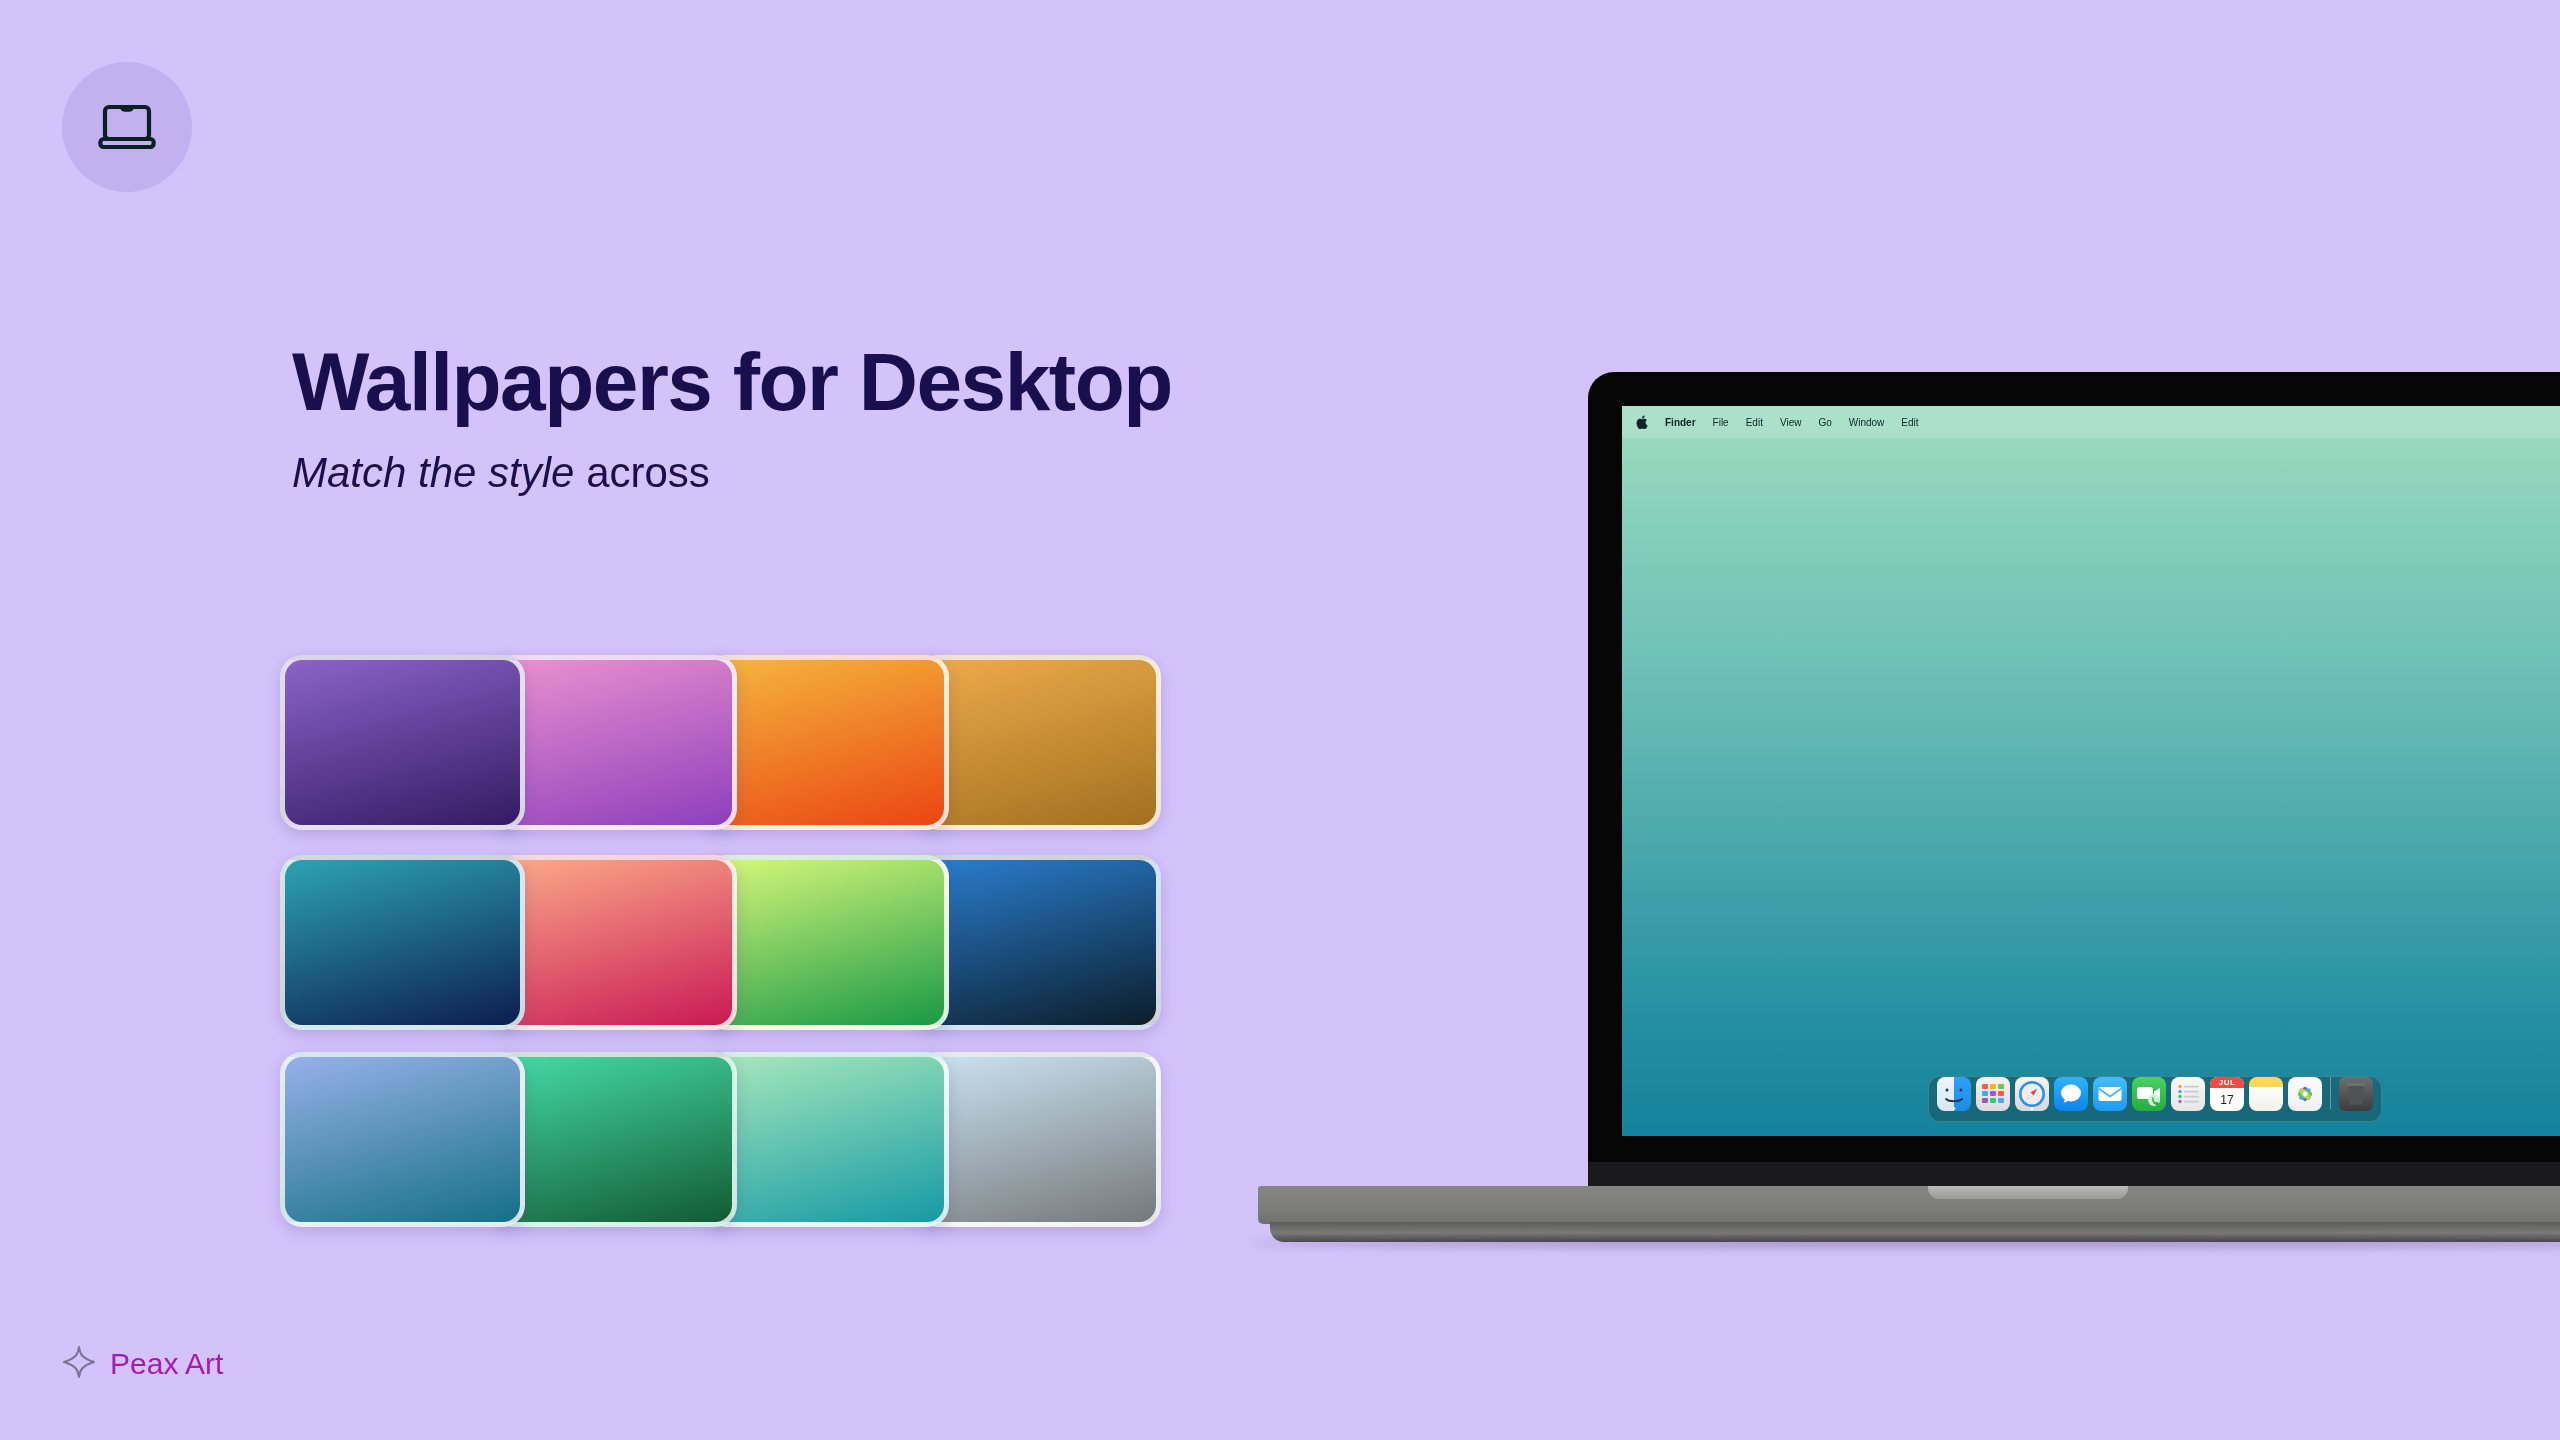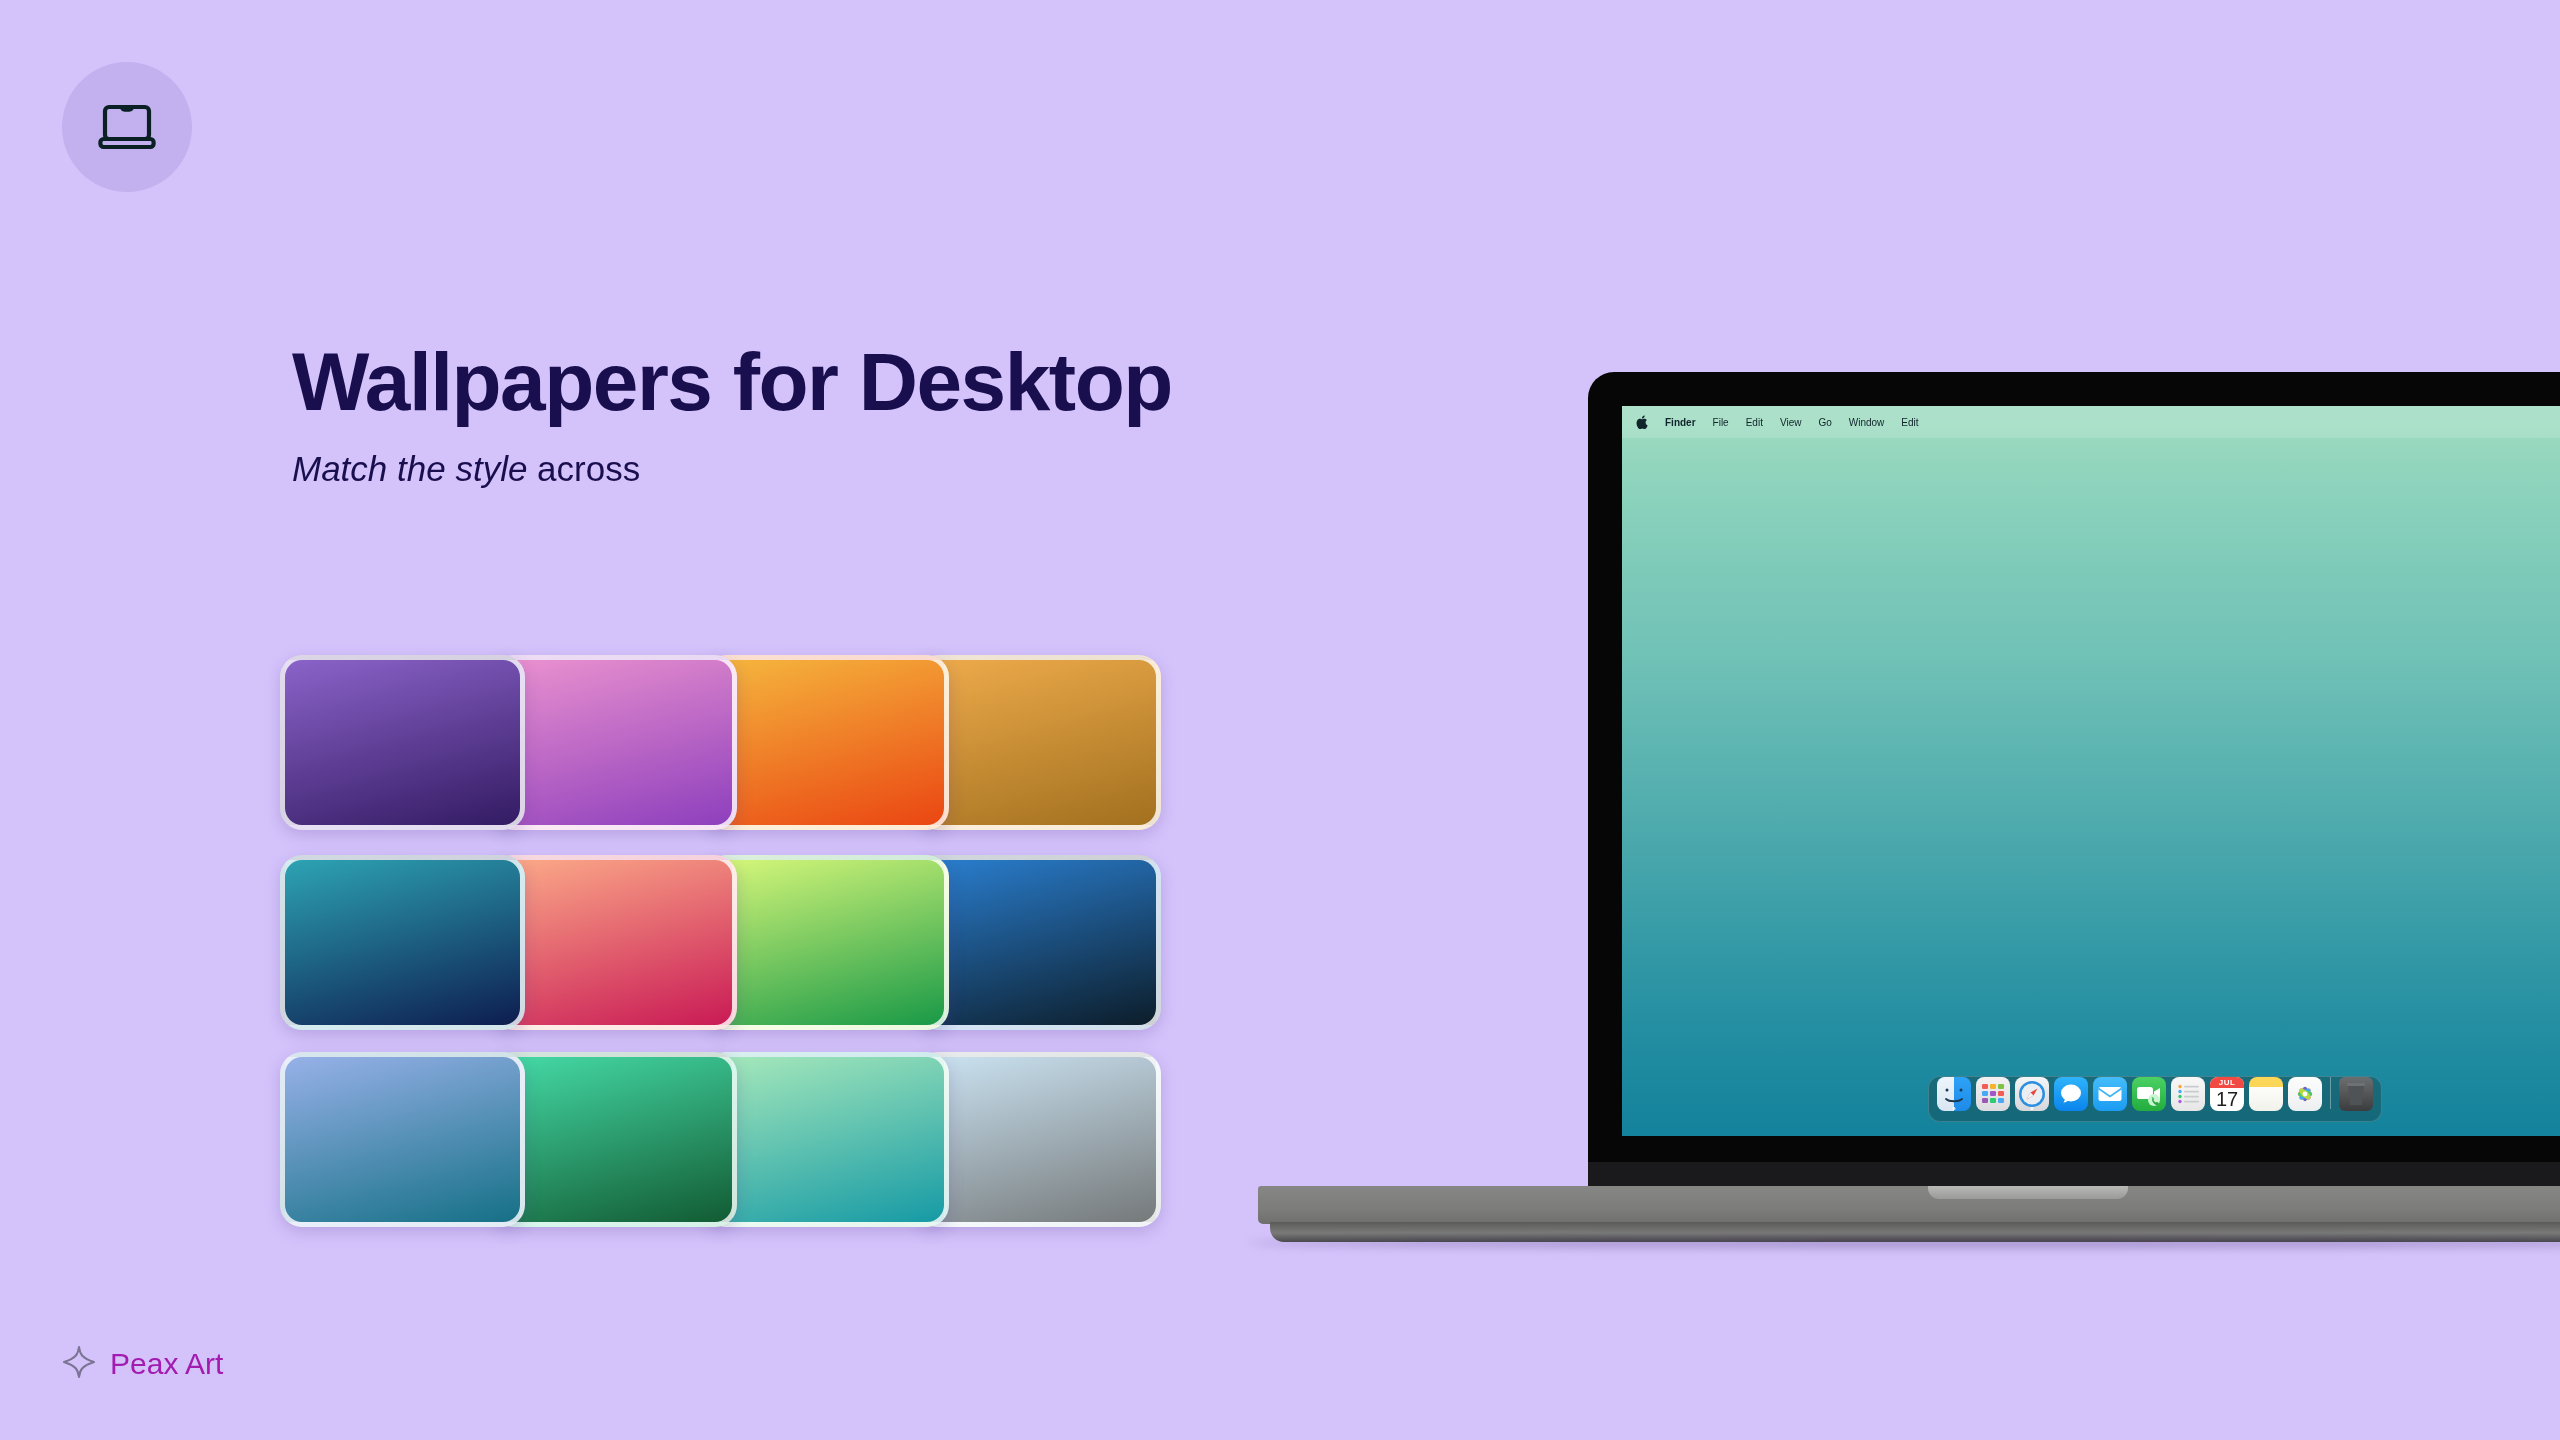--- a/index.html
+++ b/index.html
@@ -34,21 +34,21 @@
   #title {
     font-size:82px;
     font-weight:700;
     letter-spacing:-1.5px;
     color:#1a0f4e;
     line-height:1.02;
     white-space:nowrap;
   }
   #subtitle {
     margin-top:22px;
-    font-size:35px;
+    font-size:42px;
     font-weight:400;
     color:#1a0f4e;
     line-height:1.30;
   }
   #subtitle .em {
     font-style:italic;
     font-weight:500;
   }
 
   
@@ -365,21 +365,21 @@
             <rect x="13" y="18.7" width="15" height="1.7" rx="0.8" fill="#c9ccce"></rect>
             <rect x="13" y="23.7" width="15" height="1.7" rx="0.8" fill="#c9ccce"></rect>
           </svg>
         </div>
 
         <div class="dock-icon ic-calendar">
           <div style="position:absolute;left:0;top:0;width:100%;height:11px;background:#f04a42;
                       color:#fff;font-size:8px;font-weight:700;display:flex;align-items:center;
                       justify-content:center;letter-spacing:0.5px;">JUL</div>
           <div style="position:absolute;left:0;top:11px;width:100%;height:23px;color:#1e1e1e;
-                      font-size:20px;font-weight:400;display:flex;align-items:center;justify-content:center;">17</div>
+                      font-size:12px;font-weight:400;display:flex;align-items:center;justify-content:center;">17</div>
         </div>
 
         <div class="dock-icon ic-notes"></div>
 
         <div class="dock-icon ic-photos">
           <svg width="34" height="34" viewBox="0 0 34 34">
             <g transform="translate(17,17)">
               <ellipse rx="3.3" ry="7.2" fill="#f7c843" transform="rotate(0)"></ellipse>
               <ellipse rx="3.3" ry="7.2" fill="#f0803c" transform="rotate(45)"></ellipse>
               <ellipse rx="3.3" ry="7.2" fill="#e8543f" transform="rotate(90)"></ellipse>

